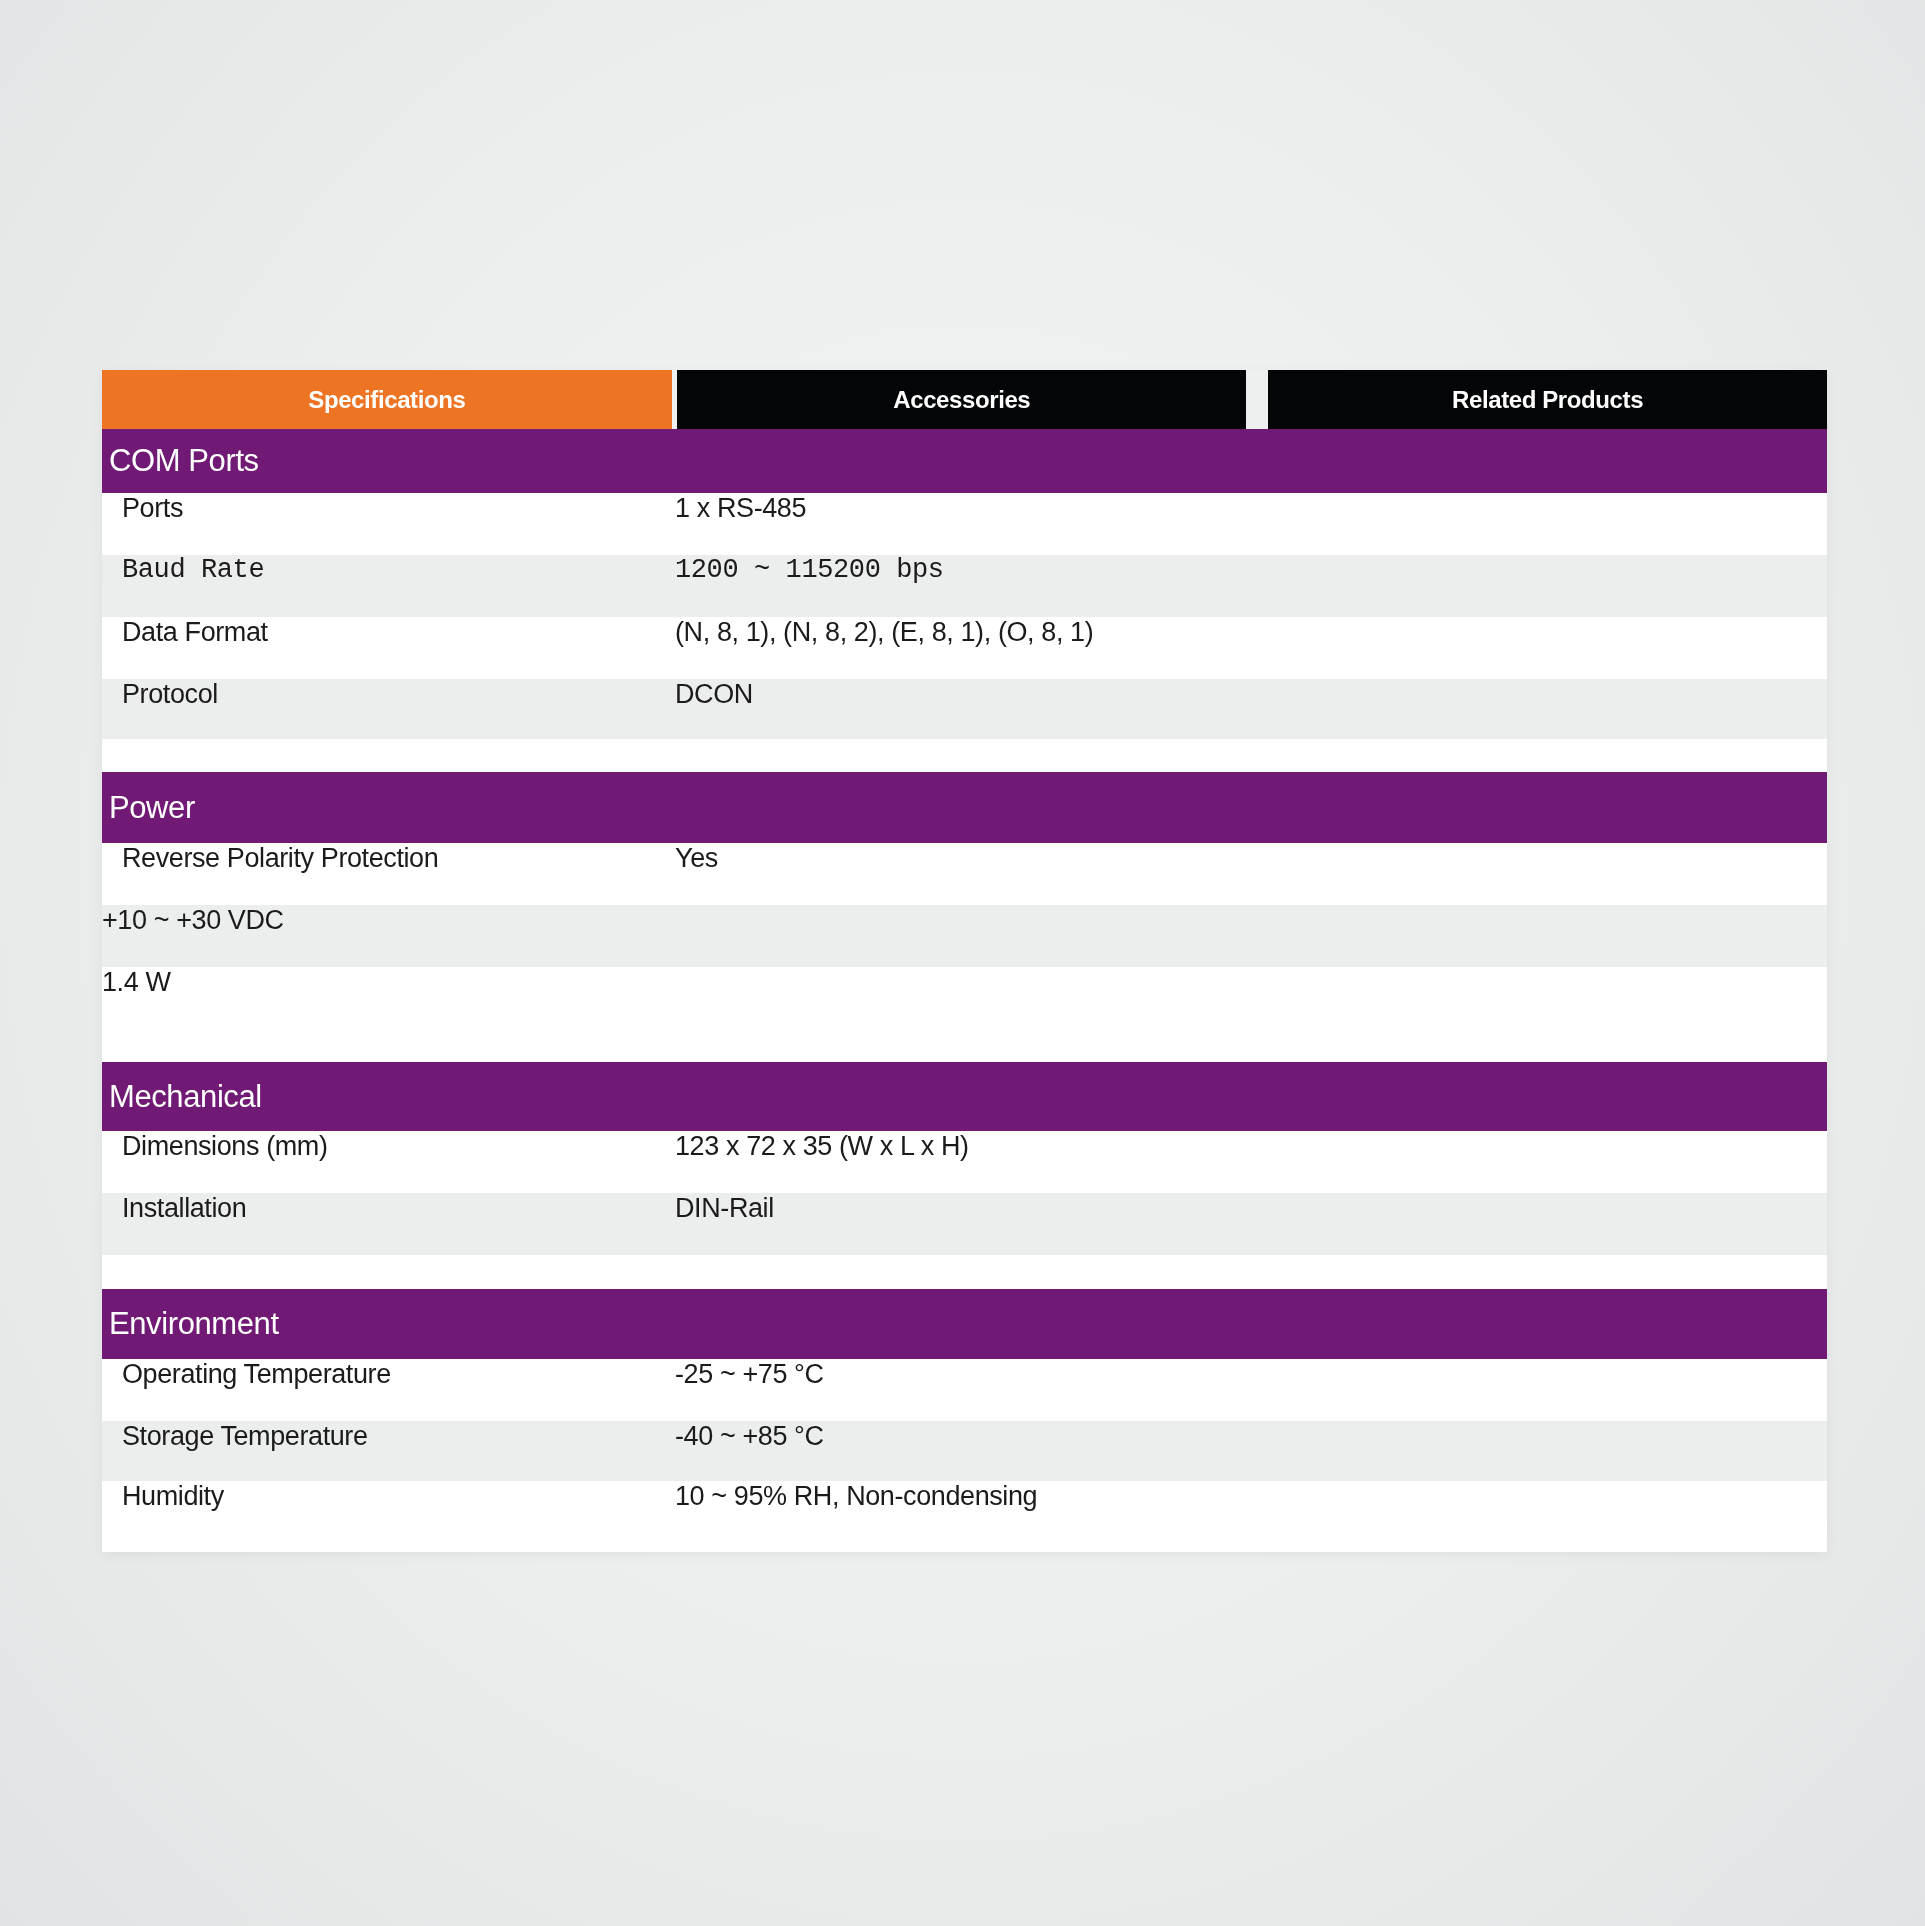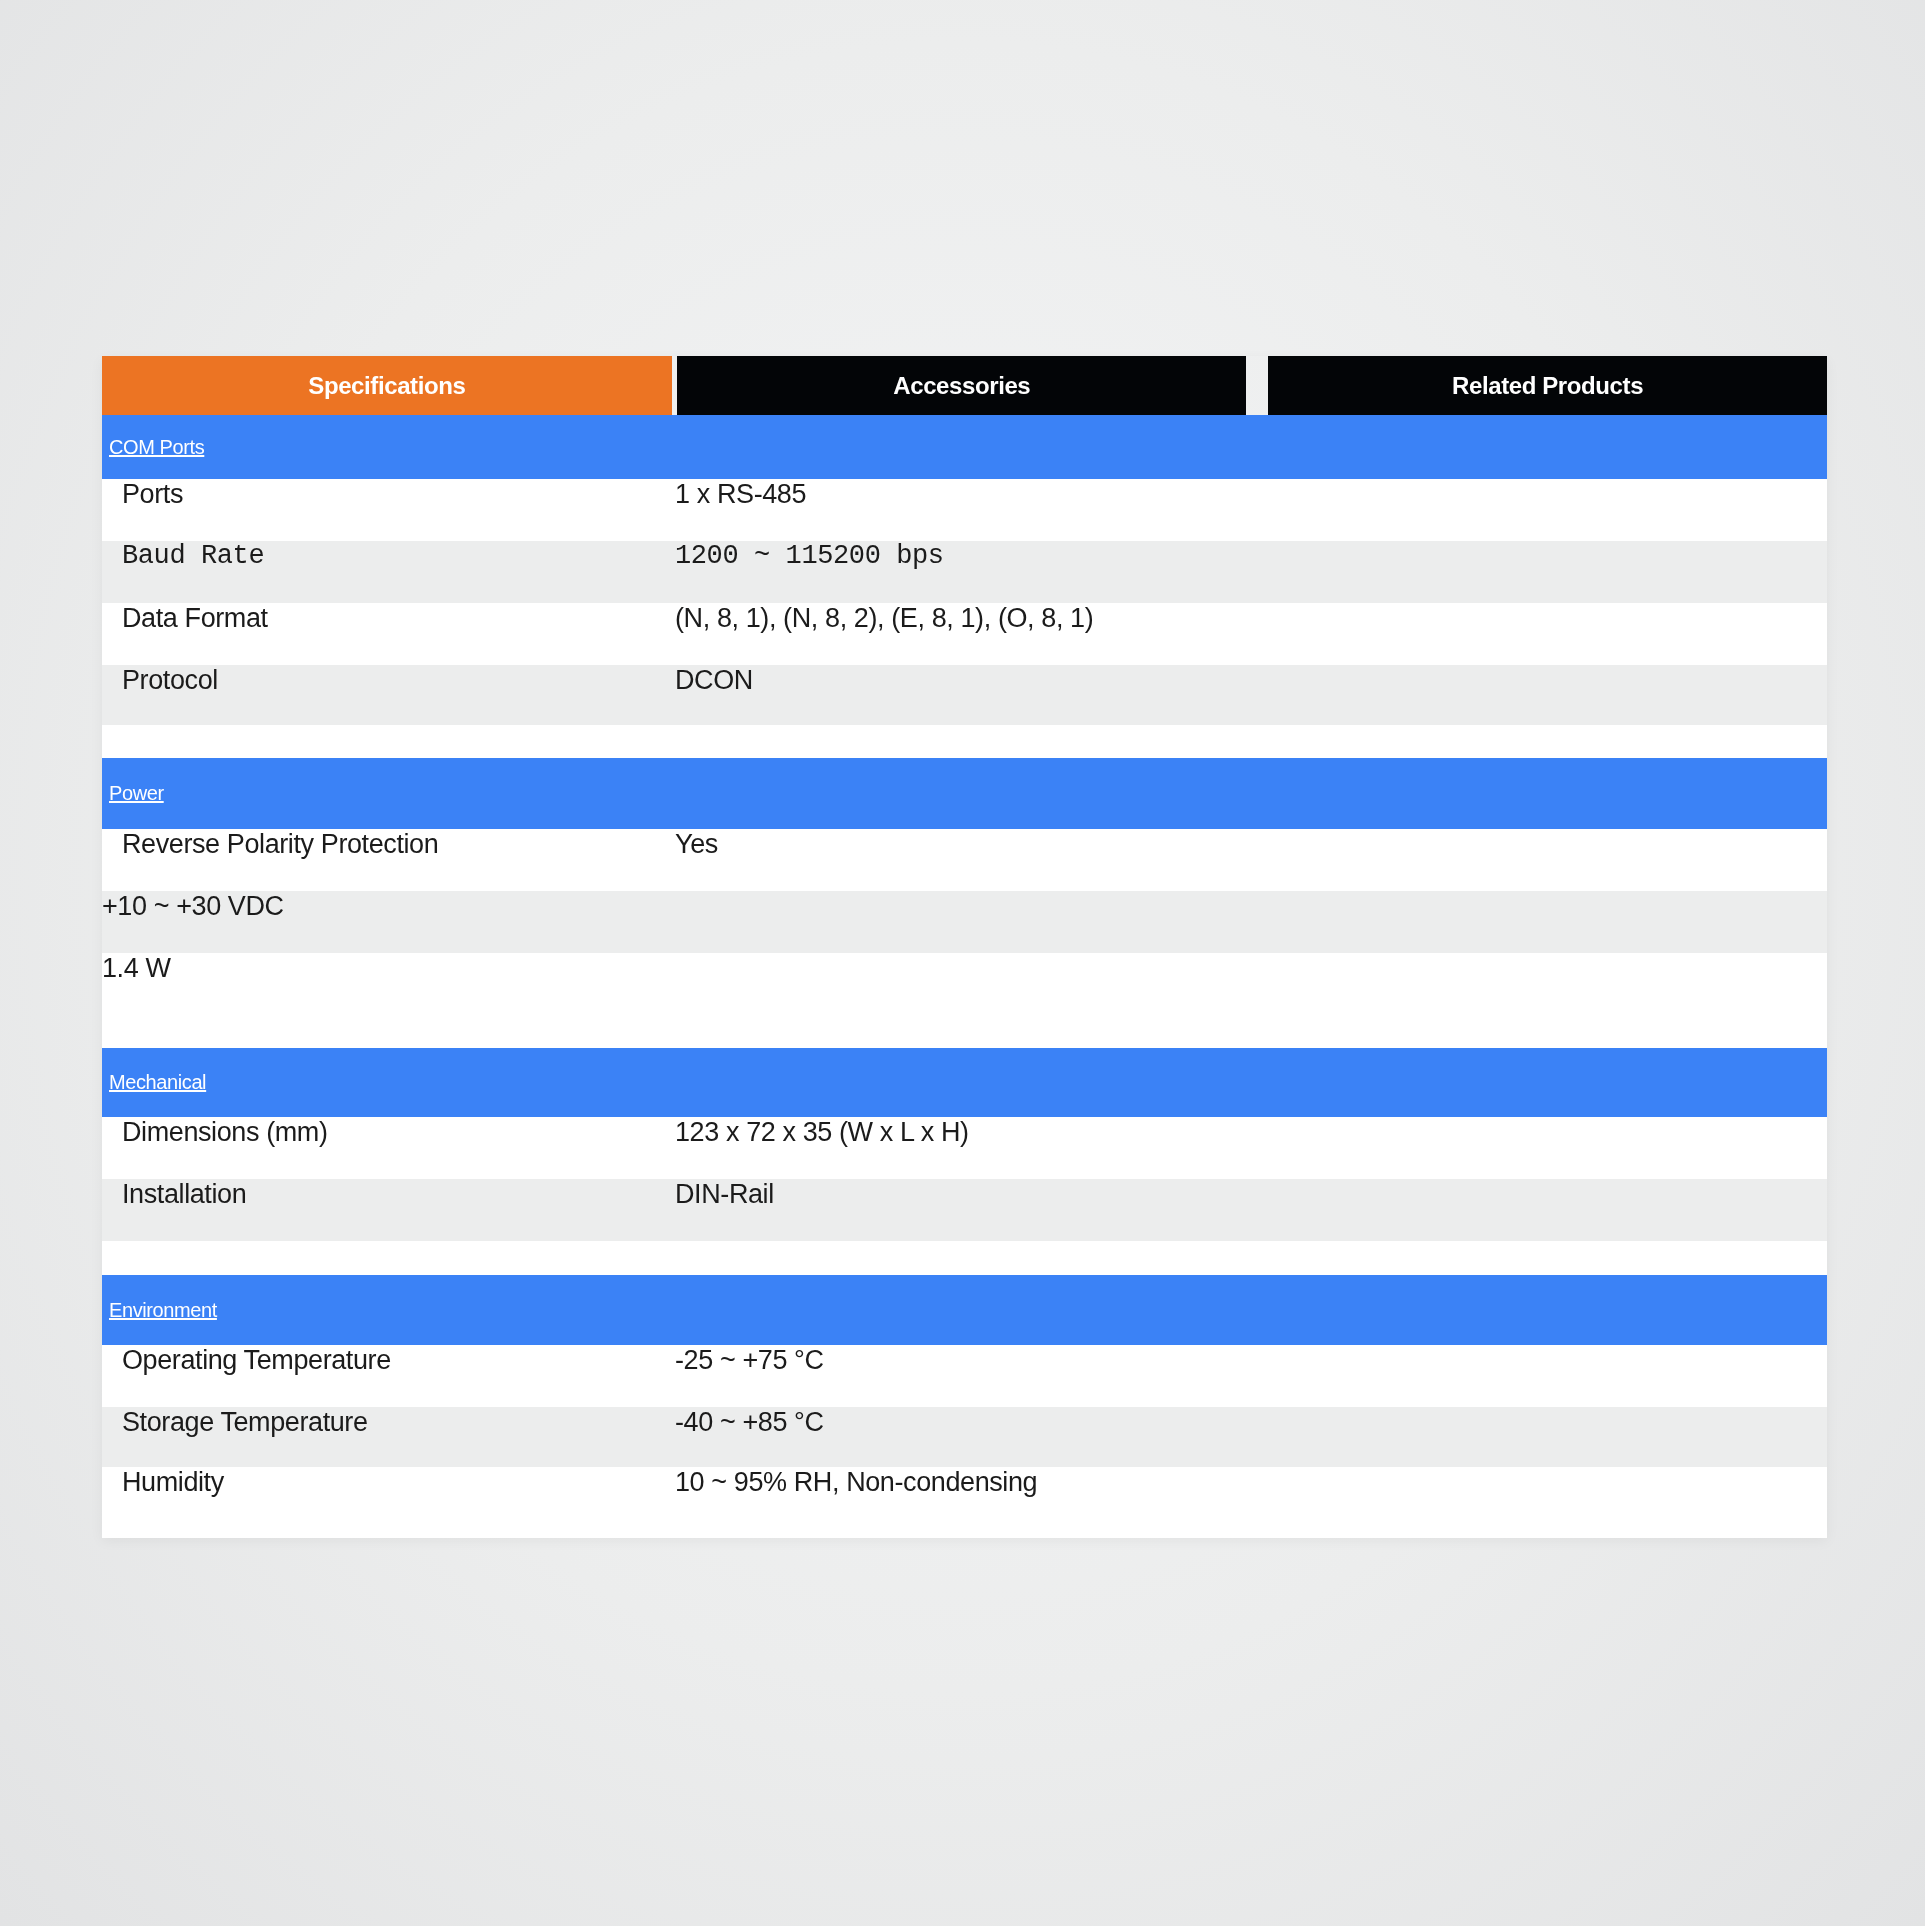--- a/index.html
+++ b/index.html
@@ -3,40 +3,39 @@
 <meta charset="utf-8">
 <style>
   html, body { margin:0; padding:0; }
   body {
     width:1925px; height:1926px; overflow:hidden;
     background: radial-gradient(ellipse at 50% 45%, #f4f5f6 0%, #eceded 55%, #e2e3e4 100%);
     font-family: "Liberation Sans", sans-serif;
     position:relative;
   }
   .spec-wrap {
-    position:absolute; left:102px; top:356px; width:1725px;
+    position:absolute; left:102px; top:370px; width:1725px;
     box-shadow: 0 4.2px 12.7px rgba(0,0,0,0.05);
   }
   .tabs { display:flex; height:59px; }
   .tab {
     display:flex; align-items:center; justify-content:center;
     color:#ffffff; font-weight:bold; font-size:24px; letter-spacing:-0.4px;
     box-sizing:border-box; cursor:pointer;
   }
   .tab.active { background:#ec7423; width:575px; }
   .tab.inactive { background:#030507; }
   .tab.t2 { width:300px; margin-left:5px; width:303px; }
   .tab.t2 { width:303px; }
   .tab.t2 { width:574px; margin-left:5.7px; }
   .tab.t3 { width:564px; margin-left:22px; }
   .section-header {
-    background:#3b82f6; color:#ffffff; font-size:20px;
+    background:#701a75; color:#ffffff; font-size:31px;
     display:flex; align-items:center; padding-left:7px;
     letter-spacing:-0.4px;
-    text-decoration:underline;
   }
   .row { display:flex; align-items:flex-start; font-size:27px; color:#1b1b1b; letter-spacing:-0.4px; }
   .row.white { background:#ffffff; }
   .row.grey { background:#eceded; }
   .row .label { width:573px; padding-left:20px; box-sizing:border-box; }
   .row .value { flex:1; }
   .spacer { background:#ffffff; }
 </style>
 </head>
 <body>

